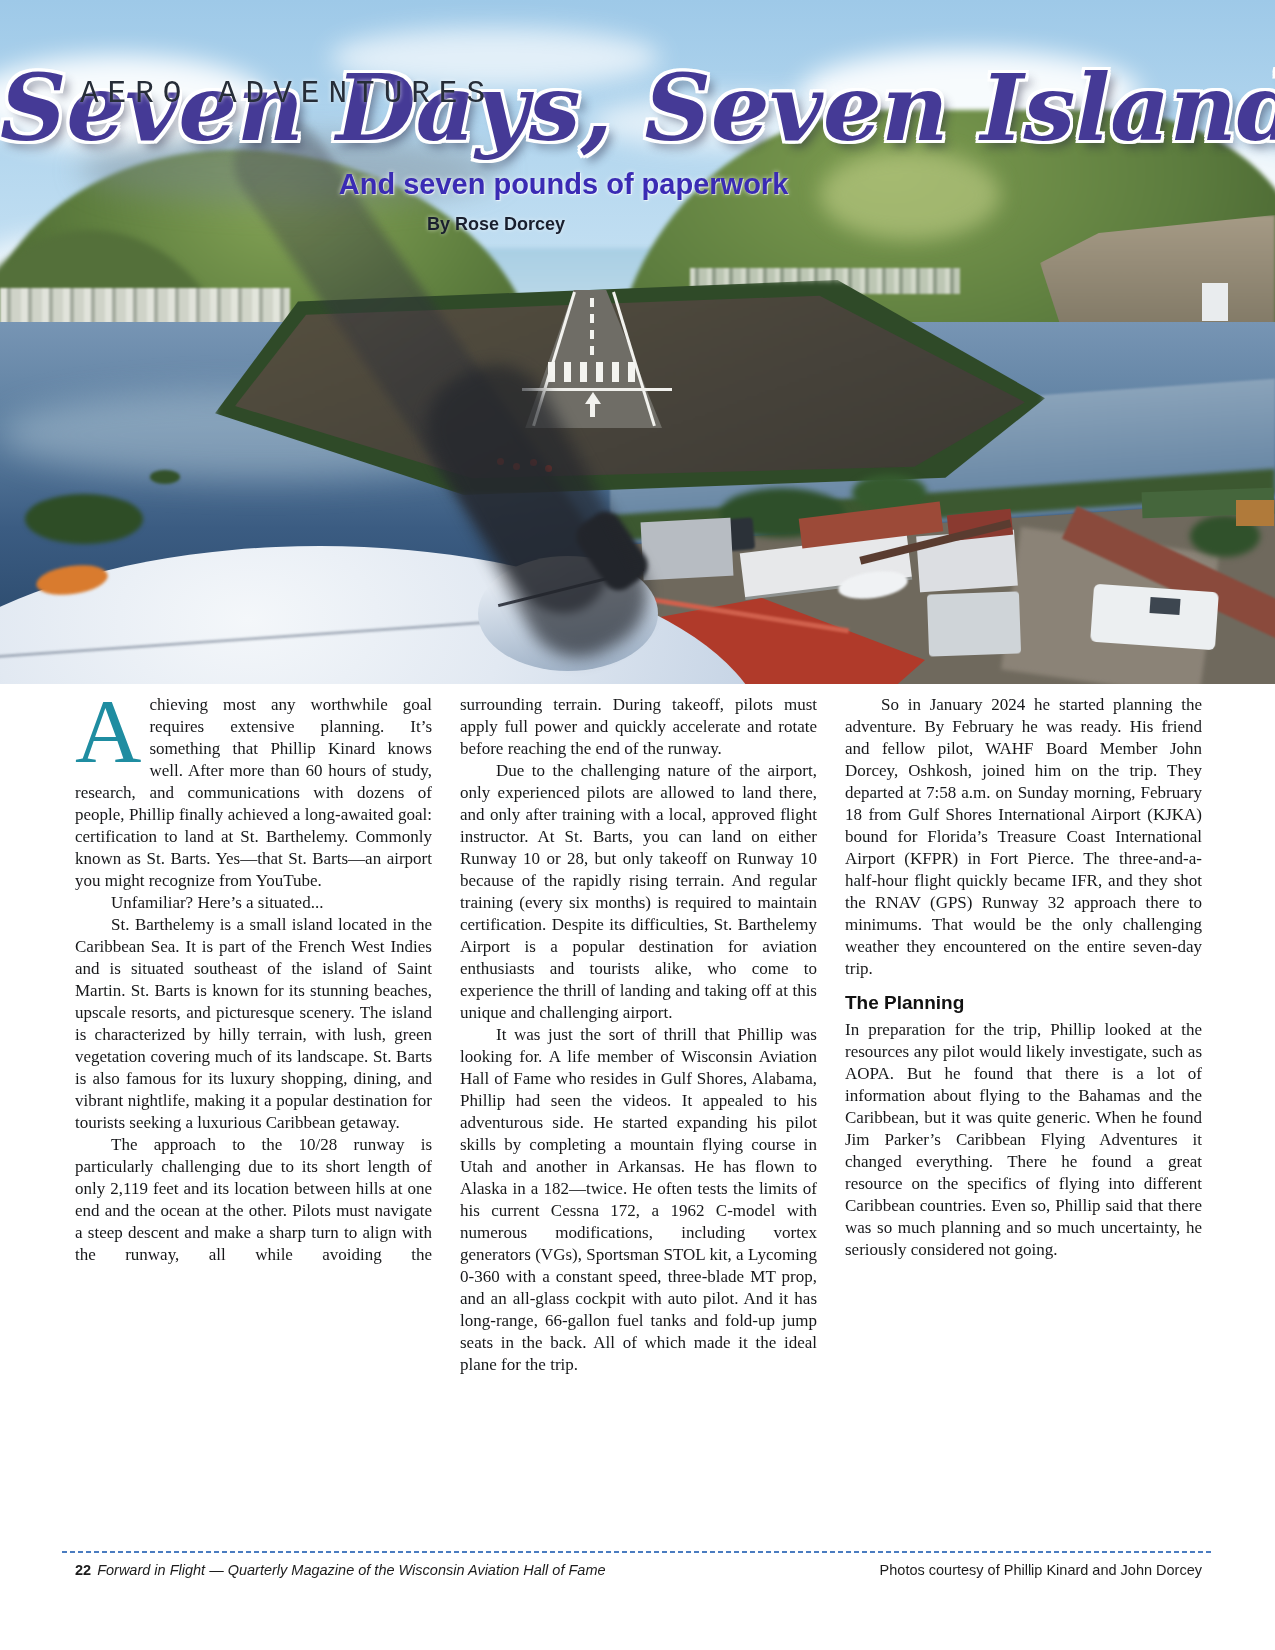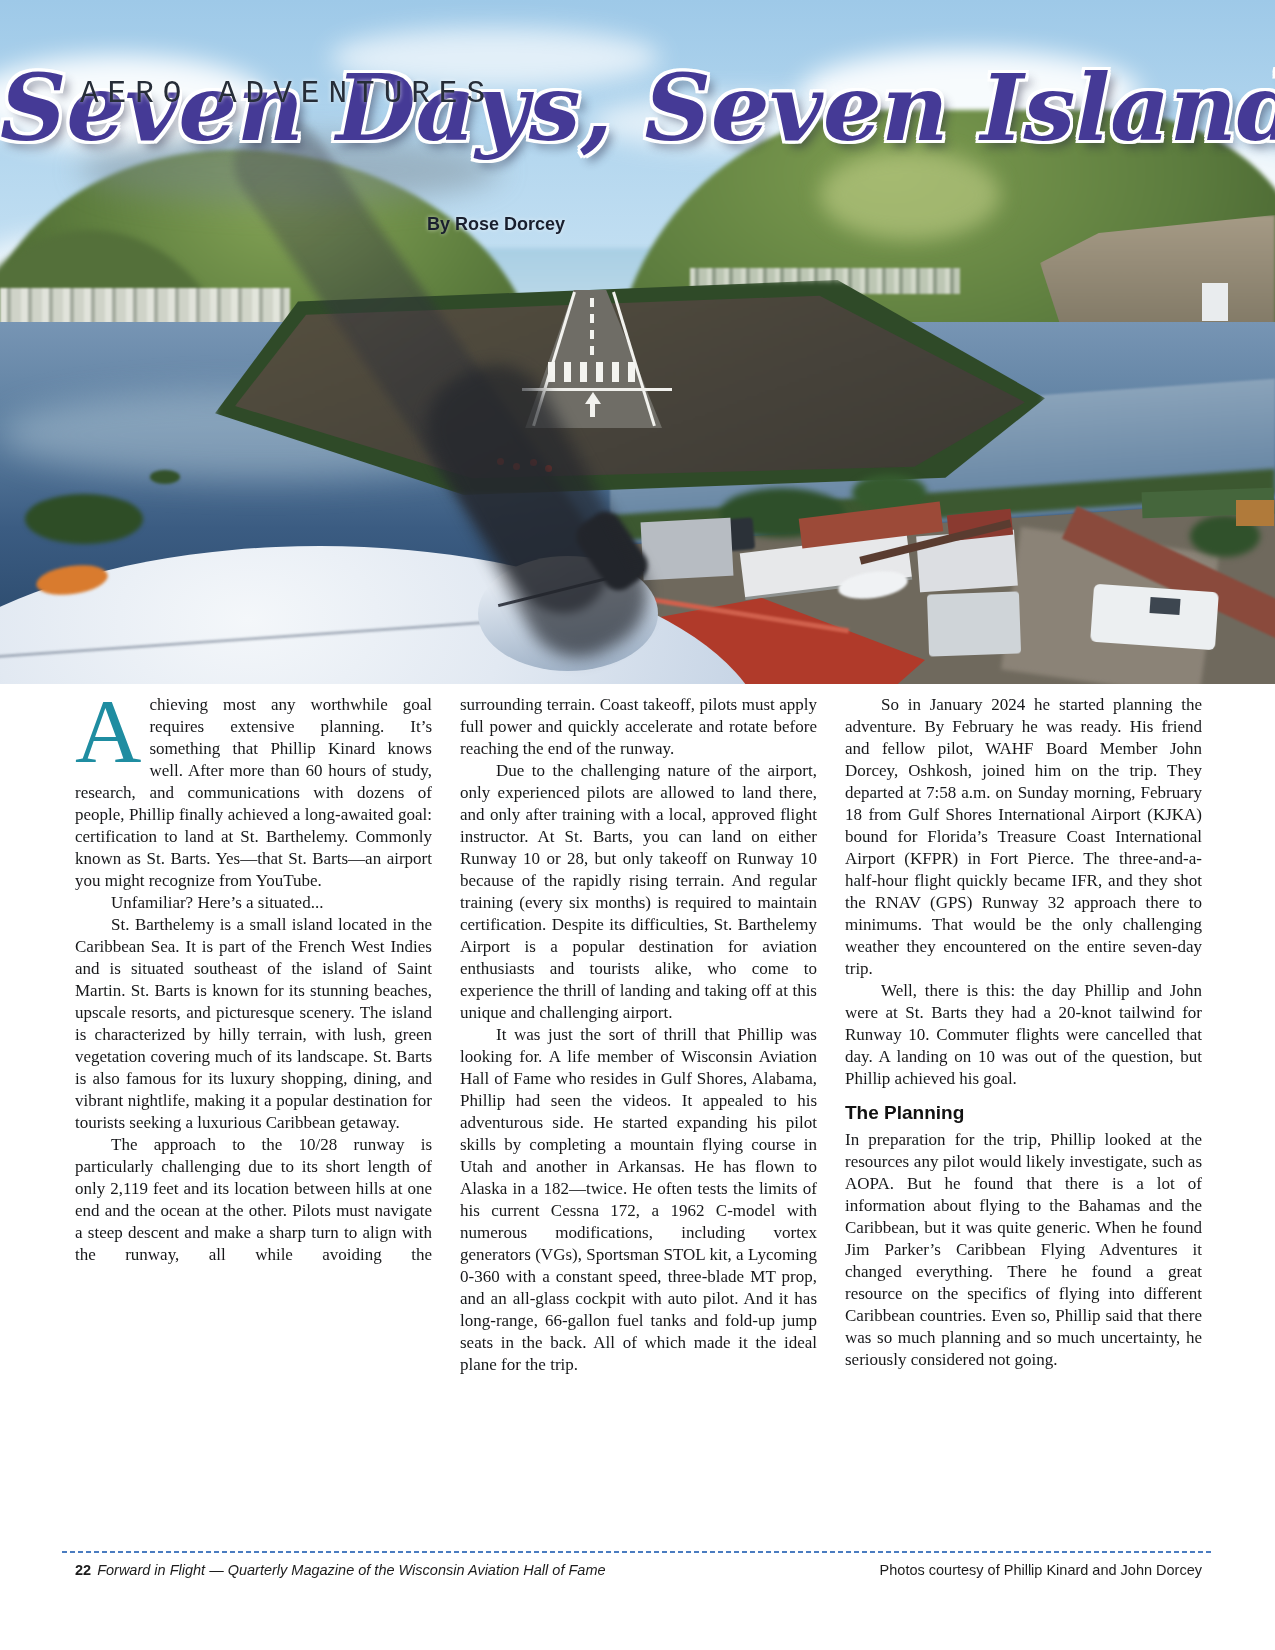--- a/index.html
+++ b/index.html
@@ -218,38 +218,38 @@
     <div class="orange-tip"></div>
     <div class="spinner"></div>
     <div class="spin-seam"></div>
     <div class="blade-root"></div>
     <div class="prop1"></div>
     <div class="prop2"></div>
   </div>
 
   <div class="kicker">AERO ADVENTURES</div>
   <div class="title">Seven Days, Seven Islands</div>
+  <div class="subtitle">And seven pounds of paperwork</div>
   <div class="byline">By Rose Dorcey</div>
 
   <div class="article">
     <div class="cols">
       <div class="col">
         <p class="noindent"><span class="dropcap">A</span><span>chieving most any worthwhile goal requires extensive planning. It’s something that Phillip Kinard knows well. After more than 60 hours of study, research, and communications with dozens of people, Phillip finally achieved a long-awaited goal: certification to land at St. Barthelemy. Commonly known as St. Barts. Yes—that St. Barts—an airport you might recognize from YouTube.</span></p>
         <p>Unfamiliar? Here’s a situated...</p>
         <p>St. Barthelemy is a small island located in the Caribbean Sea. It is part of the French West Indies and is situated southeast of the island of Saint Martin. St. Barts is known for its stunning beaches, upscale resorts, and picturesque scenery. The island is characterized by hilly terrain, with lush, green vegetation covering much of its landscape. St. Barts is also famous for its luxury shopping, dining, and vibrant nightlife, making it a popular destination for tourists seeking a luxurious Caribbean getaway.</p>
         <p class="fulljust">The approach to the 10/28 runway is particularly challenging due to its short length of only 2,119 feet and its location between hills at one end and the ocean at the other. Pilots must navigate a steep descent and make a sharp turn to align with the runway, all while avoiding the</p>
       </div>
       <div class="col">
-        <p class="noindent">surrounding terrain. Coast takeoff, pilots must apply full power and quickly accelerate and rotate before reaching the end of the runway.</p>
+        <p class="noindent">surrounding terrain. During takeoff, pilots must apply full power and quickly accelerate and rotate before reaching the end of the runway.</p>
         <p>Due to the challenging nature of the airport, only experienced pilots are allowed to land there, and only after training with a local, approved flight instructor. At St. Barts, you can land on either Runway 10 or 28, but only takeoff on Runway 10 because of the rapidly rising terrain. And regular training (every six months) is required to maintain certification. Despite its difficulties, St. Barthelemy Airport is a popular destination for aviation enthusiasts and tourists alike, who come to experience the thrill of landing and taking off at this unique and challenging airport.</p>
         <p>It was just the sort of thrill that Phillip was looking for. A life member of Wisconsin Aviation Hall of Fame who resides in Gulf Shores, Alabama, Phillip had seen the videos. It appealed to his adventurous side. He started expanding his pilot skills by completing a mountain flying course in Utah and another in Arkansas. He has flown to Alaska in a 182—twice. He often tests the limits of his current Cessna 172, a 1962 C-model with numerous modifications, including vortex generators (VGs), Sportsman STOL kit, a Lycoming 0-360 with a constant speed, three-blade MT prop, and an all-glass cockpit with auto pilot. And it has long-range, 66-gallon fuel tanks and fold-up jump seats in the back. All of which made it the ideal plane for the trip.</p>
       </div>
       <div class="col">
         <p>So in January 2024 he started planning the adventure. By February he was ready. His friend and fellow pilot, WAHF Board Member John Dorcey, Oshkosh, joined him on the trip. They departed at 7:58 a.m. on Sunday morning, February 18 from Gulf Shores International Airport (KJKA) bound for Florida’s Treasure Coast International Airport (KFPR) in Fort Pierce. The three-and-a-half-hour flight quickly became IFR, and they shot the RNAV (GPS) Runway 32 approach there to minimums. That would be the only challenging weather they encountered on the entire seven-day trip.</p>
-        <p>Well, there is this: the day Phillip and John were at St. Barts they had a 20-knot tailwind for Runway 10. Commuter flights were cancelled that day. A landing on 10 was out of the question, but Phillip achieved his goal.</p>
         <div class="planning-heading">The Planning</div>
         <p class="noindent">In preparation for the trip, Phillip looked at the resources any pilot would likely investigate, such as AOPA. But he found that there is a lot of information about flying to the Bahamas and the Caribbean, but it was quite generic. When he found Jim Parker’s Caribbean Flying Adventures it changed everything. There he found a great resource on the specifics of flying into different Caribbean countries. Even so, Phillip said that there was so much planning and so much uncertainty, he seriously considered not going.</p>
       </div>
     </div>
   </div>
 
   <div class="footer-rule"></div>
   <div class="footer">
     <div>
       <span class="pg">22</span><span class="mag">Forward in Flight — Quarterly Magazine of the Wisconsin Aviation Hall of Fame</span>

